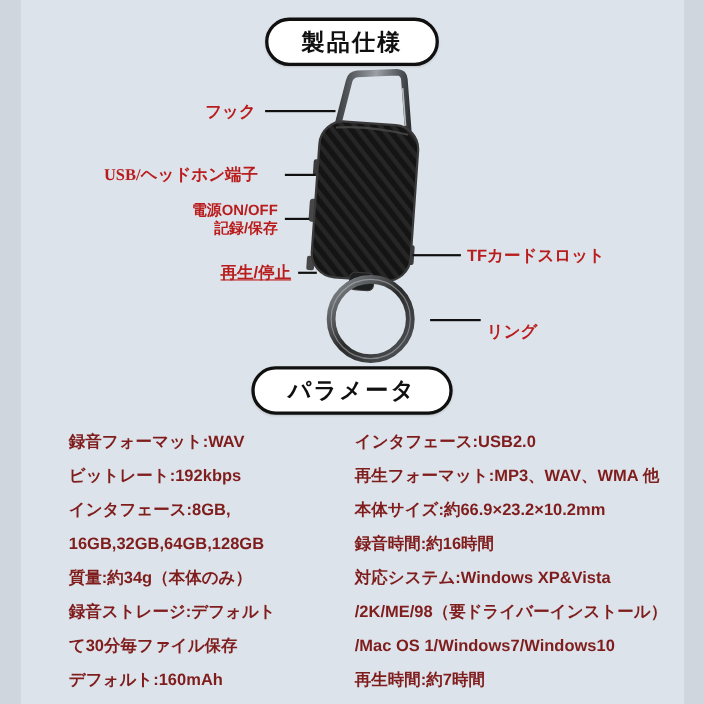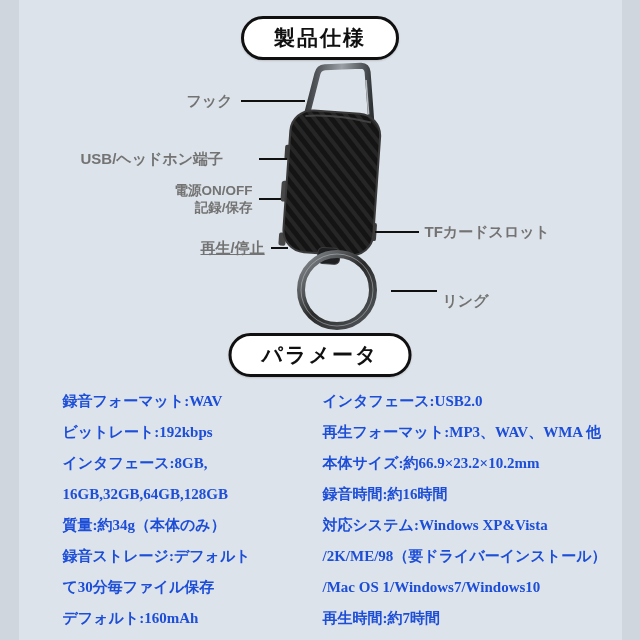--- a/index.html
+++ b/index.html
@@ -26,40 +26,39 @@
     font-weight:700;
     letter-spacing:2px;
     white-space:nowrap;
     box-shadow:0 1px 2px rgba(0,0,0,.15);
   }
   .callout{
     position:absolute;
     font-size:15px;
     font-weight:600;
     white-space:nowrap;
-    color:#737373;
+    color:#b91c1c;
   }
   .callout.small{font-size:13.5px;line-height:17px;text-align:right;}
   .cline{
     position:absolute;
     height:2px;
     background:#101010;
   }
   .spec-col{
     position:absolute;
     top:386px;
     width:300px;
   }
   .spec-line{
     font-size:15px;
     font-weight:700;
     line-height:31px;
     white-space:nowrap;
-    color:#1d4ed8;
-    font-family:Liberation Serif, serif;
+    color:#7f1d1d;
   }
   .device{
     position:absolute;
     left:252px;top:60px;
     width:140px;height:272px;
   }
 </style>
 </head>
 <body>
 
@@ -106,21 +105,21 @@
       </g>
 
       <circle cx="66" cy="230" r="36" fill="none" stroke="url(#ringGrad)" stroke-width="8"></circle>
       <circle cx="66" cy="230" r="36" fill="none" stroke="#c3c8cd" stroke-width="1" opacity="0.5"></circle>
     </svg>
   </div>
 
   <div class="callout" style="top:92px;left:168px;">フック</div>
   <div class="cline" style="top:100px;left:222px;width:64px;"></div>
 
-  <div class="callout" style="top:150px;left:62px;">USB/ヘッドホン端子</div>
+  <div class="callout" style="top:150px;left:76px;font-family:Liberation Serif, serif;">USB/ヘッドホン端子</div>
   <div class="cline" style="top:158px;left:240px;width:28px;"></div>
 
   <div class="callout small" style="top:182px;left:118px;width:116px;">
     <div>電源ON/OFF</div>
     <div>記録/保存</div>
   </div>
   <div class="cline" style="top:198px;left:240px;width:22px;"></div>
 
   <div class="callout" style="top:239px;left:182px;text-decoration:underline;">再生/停止</div>
   <div class="cline" style="top:247px;left:252px;width:17px;"></div>

